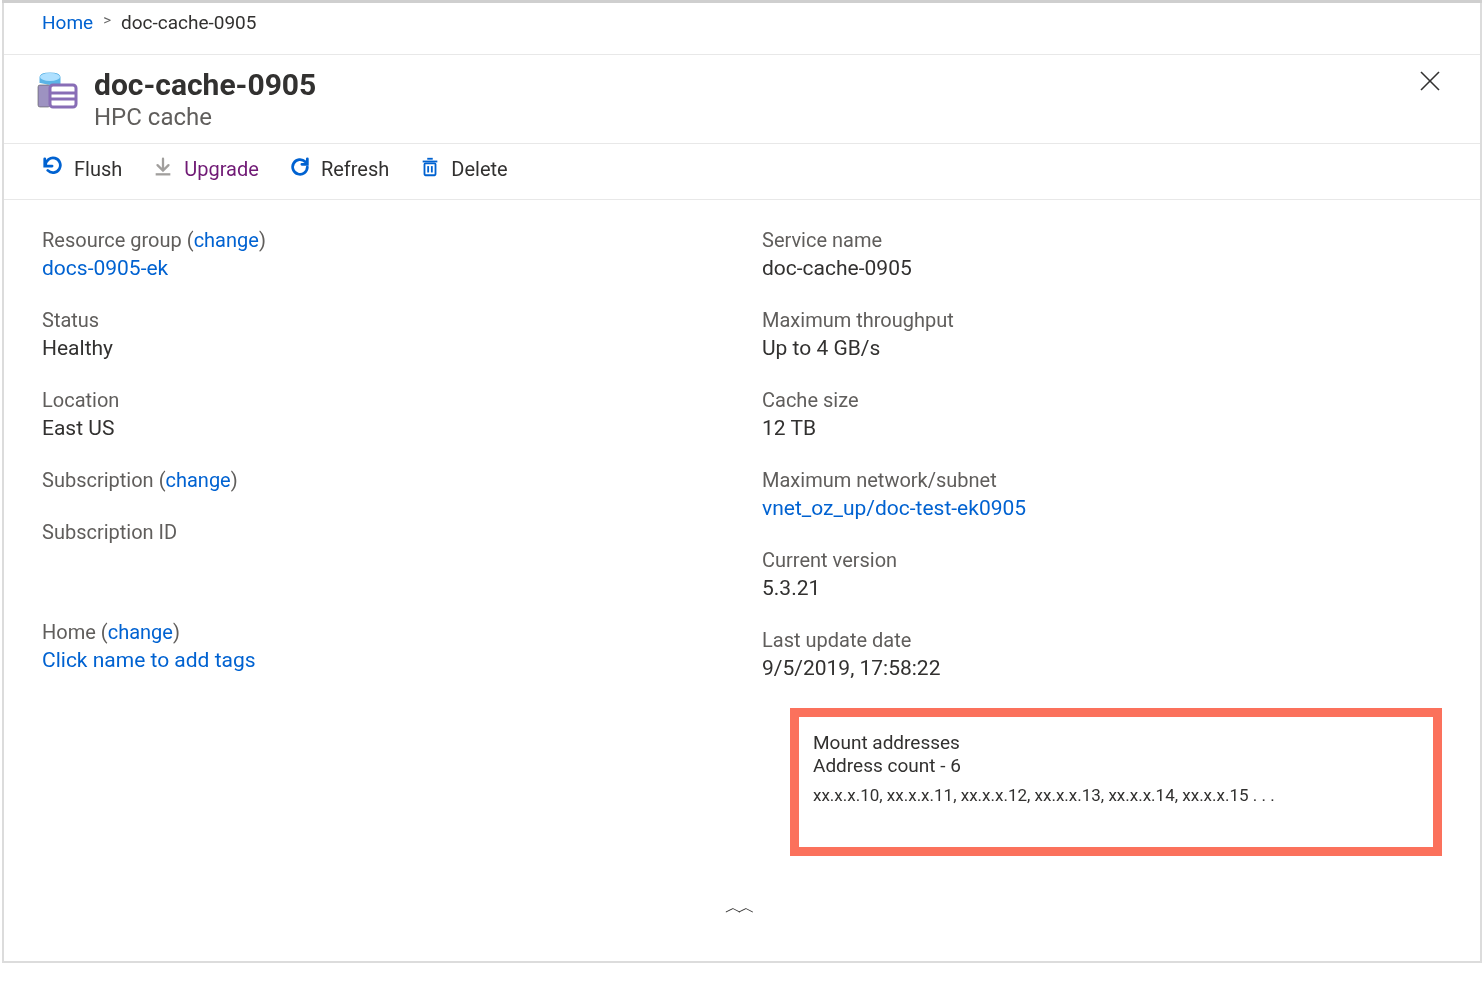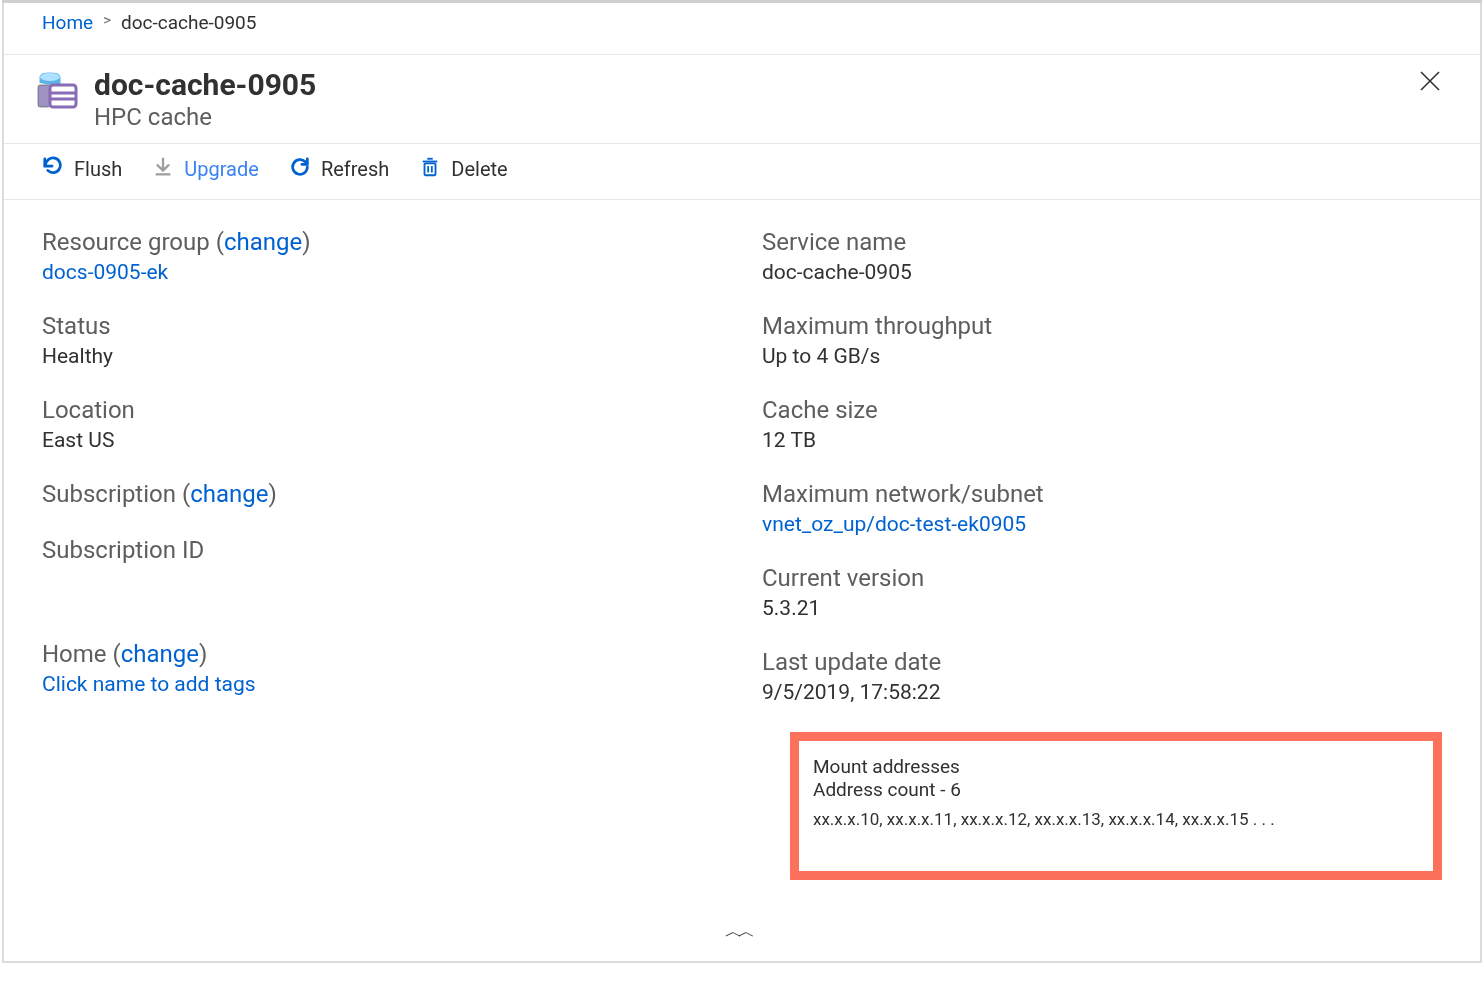--- a/index.html
+++ b/index.html
@@ -45,34 +45,34 @@
   .toolbar {
     display: flex; gap: 30px; align-items: center;
     padding: 12px 38px 16px 38px;
     border-bottom: 1px solid #e8e8e8;
     margin-bottom: 10px;
   }
   .tool {
     display: inline-flex; align-items: center; gap: 10px;
     font-size: 20px; cursor: pointer;
   }
-  .tool.disabled { color: #3b82f6; cursor: default; }
+  .tool.disabled { color: #701a75; cursor: default; }
   .tool svg { width: 22px; height: 22px; }
   .tool.disabled svg path, .tool.disabled svg line, .tool.disabled svg rect { stroke: #a19f9d; }
   .tool .ic { color: #0062d1; }
 
   
   .details {
     display: grid;
     grid-template-columns: 1fr 1fr;
     column-gap: 40px;
     padding: 18px 38px 0 38px;
   }
   .col { display: flex; flex-direction: column; gap: 28px; }
-  .item .label { color: #605e5c; font-size: 24px; }
+  .item .label { color: #605e5c; font-size: 20px; }
   .item .value { color: #323130; font-size: 21px; margin-top: 4px; }
   .inline-change { color: #605e5c; }
   .mount-box {
     border: 9px solid #fb715c;
     padding: 14px 18px 42px 14px;
     margin-left: 28px;
   }
   .mount-box .ips { font-size: 17px; margin-top: 8px; color: #323130;}
   .tags-block { margin-top: 48px; }
 

